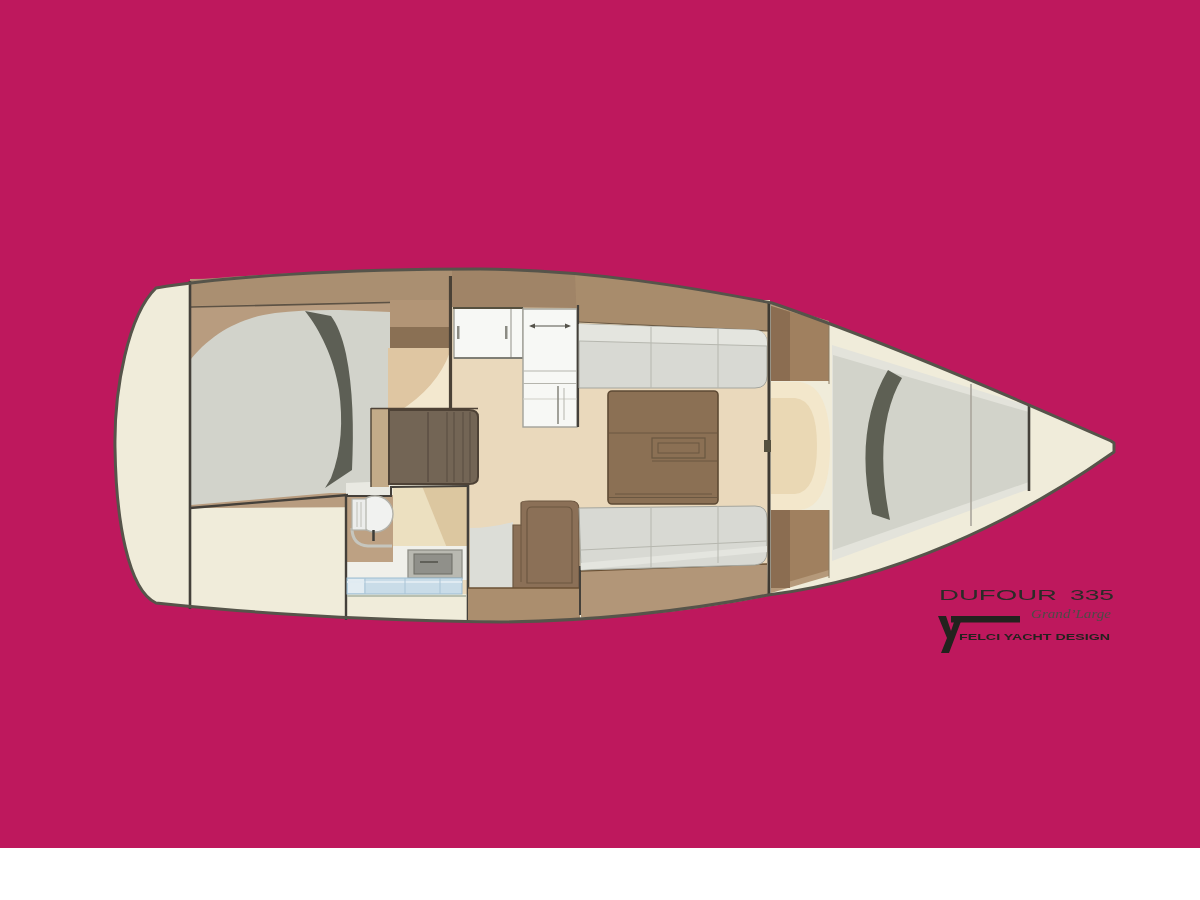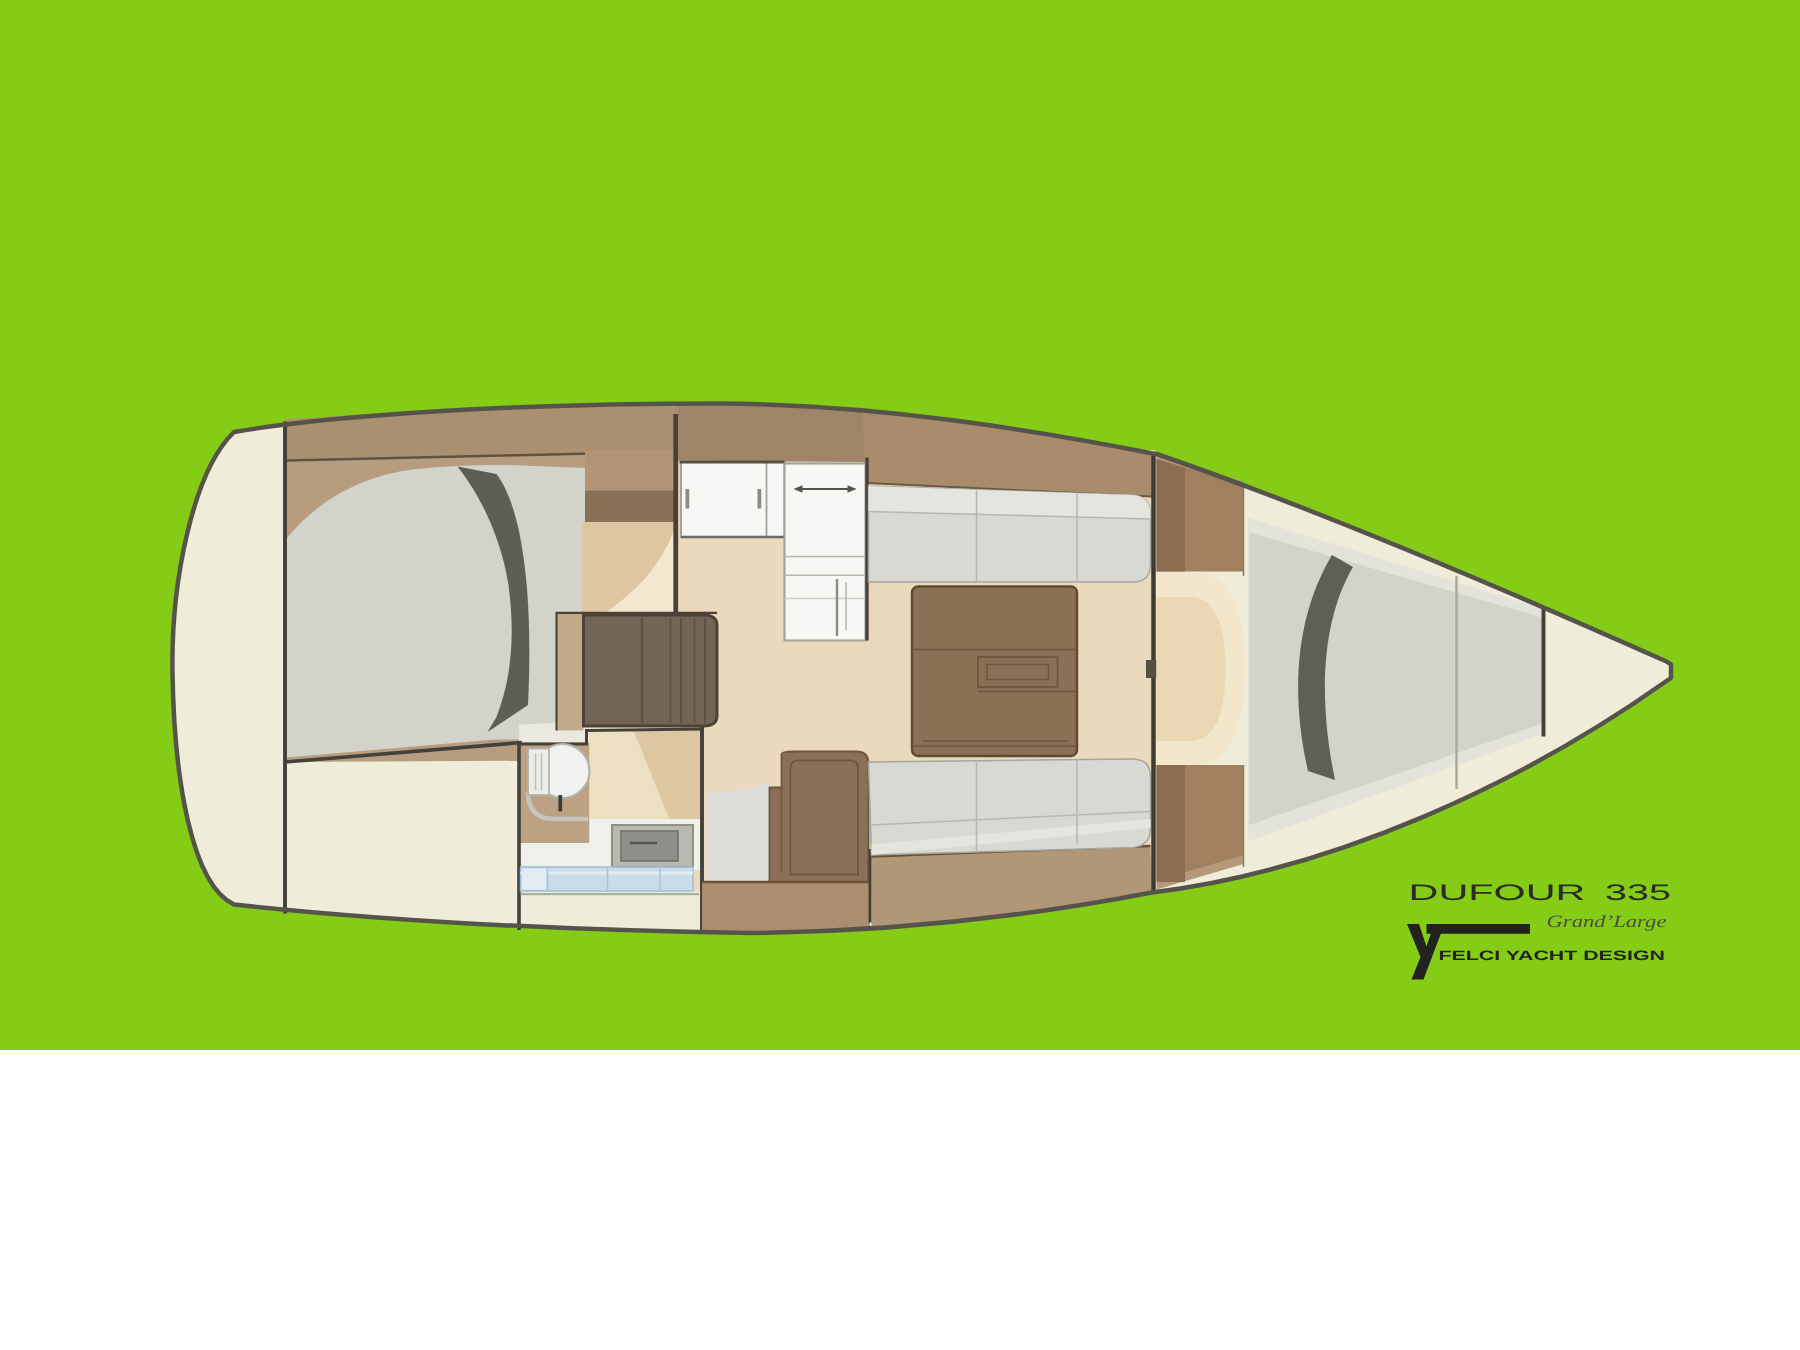--- a/index.html
+++ b/index.html
@@ -1,16 +1,16 @@
 <!DOCTYPE html>
 <html><head>
 <meta charset="utf-8">
 <style>
   html,body{margin:0;padding:0;background:#ffffff;}
-  .page{width:1200px;height:700px;position:relative;background:#84cc16;overflow:hidden;
+  .page{width:1200px;height:848px;position:relative;background:#be185d;overflow:hidden;
         font-family:"Liberation Sans", sans-serif;}
 </style>
 </head>
 <body>
 <div class="page">
 <svg width="1200" height="900" viewBox="0 0 1200 900" xmlns="http://www.w3.org/2000/svg" style="filter:blur(0.4px)">
 
 <path d="M156,288 C220,277 340,269 480,269 C590,270 690,287 772,303 C880,340 1010,396 1111,441 L1114,443 L1114,452 L1111,454 C1015,522 890,580 768,595 C690,610 600,621 500,622 C360,620 240,612 156,603 C128,590 116,520 115,448 C114,390 128,315 156,288 Z" fill="#f0ecda"></path>
 
 <path d="M190,279 L452,276 L452,348 L390,348 L390,507 L190,508 Z" fill="#b89c7f"></path>

